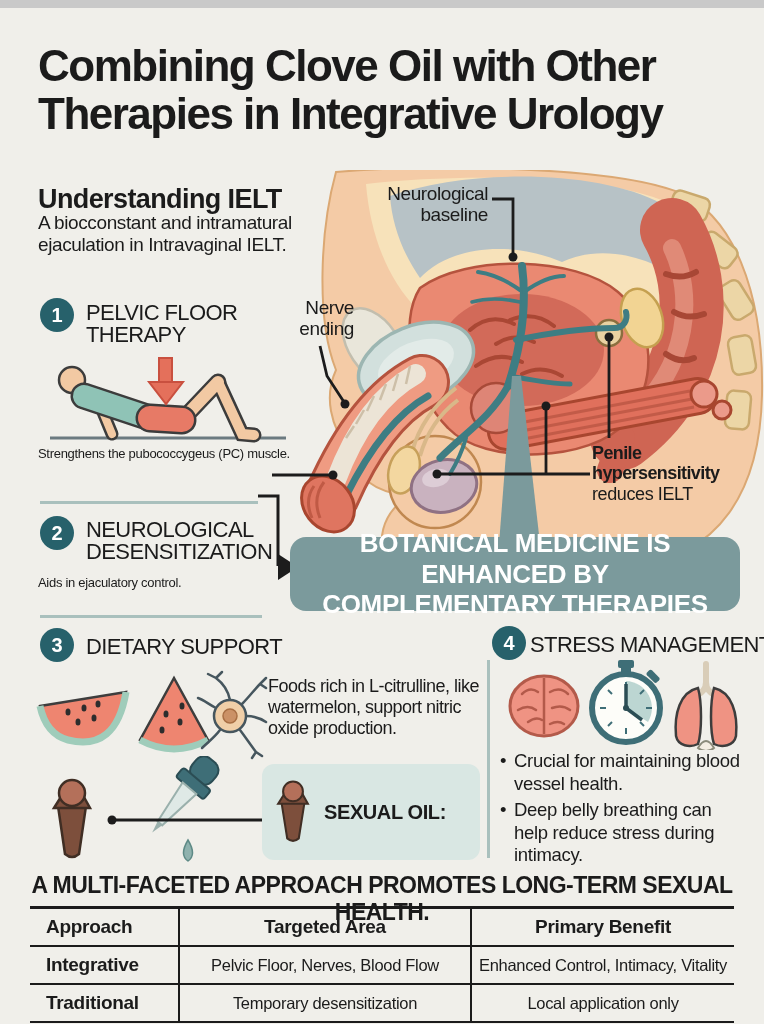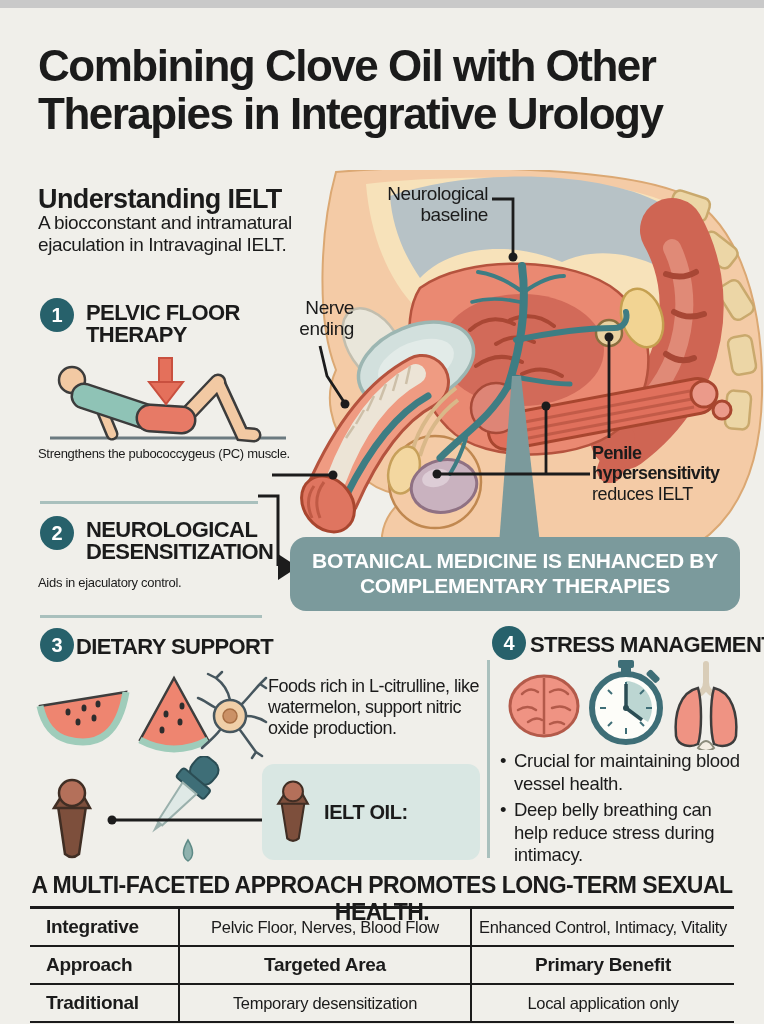--- a/index.html
+++ b/index.html
@@ -11,28 +11,28 @@
   body{background:#c9c9c9;font-family:"Liberation Sans",sans-serif;}
   .page{position:relative;width:764px;height:1024px;background:var(--background);
     color:var(--ink);overflow:hidden;margin:8px auto;}
   .abs{position:absolute;}
   .title{left:38px;top:34px;width:706px;font-size:44px;font-weight:bold;
     letter-spacing:-1.5px;line-height:1.08;}
   .intro-h{left:38px;top:176px;width:300px;font-size:27px;font-weight:bold;letter-spacing:-0.6px;}
   .intro-p{left:38px;top:204px;width:292px;font-size:19px;line-height:1.16;letter-spacing:-0.4px;}
   .badge{width:34px;height:34px;border-radius:50%;background:var(--badge);color:#fff;
     font-weight:bold;font-size:20px;display:flex;align-items:center;justify-content:center;}
-  .step-title{font-weight:bold;font-size:22px;line-height:1.0;letter-spacing:-0.6px;}
+  .step-title{font-weight:normal;font-size:22px;line-height:1.0;letter-spacing:-0.6px;}
   .note{font-size:13px;line-height:1.18;letter-spacing:-0.3px;}
   .hline{height:2.5px;background:var(--divider);}
   .vline{width:2.5px;background:var(--divider);}
   .diagram-label{font-size:19px;line-height:1.1;letter-spacing:-0.4px;}
   .callout{left:290px;top:529px;width:450px;height:74px;background:var(--callout-bg);
     border-radius:16px;display:flex;align-items:center;justify-content:center;
-    text-align:center;color:var(--callout-text);font-weight:bold;font-size:21px;
+    text-align:center;color:var(--callout-text);font-weight:bold;font-size:26px;
     line-height:1.18;letter-spacing:-0.3px;padding:2px 20px;box-sizing:border-box;}
   .clove-box{left:262px;top:756px;width:218px;height:96px;background:var(--clove-box-bg);
     border-radius:12px;display:flex;align-items:center;gap:10px;padding:8px 10px;box-sizing:border-box;}
   .clove-box .h{font-weight:bold;font-size:20px;letter-spacing:-0.4px;}
   .clove-box .b{font-size:18.5px;line-height:1.12;letter-spacing:-0.4px;}
   .bullets{left:500px;top:742px;width:242px;font-size:18.5px;line-height:1.22;letter-spacing:-0.3px;}
   .bullets .li{padding-left:14px;position:relative;margin-bottom:4px;}
   .bullets .li:before{content:"\2022";position:absolute;left:0;}
   .banner{left:30px;top:864px;width:704px;text-align:center;font-weight:bold;
     font-size:23px;letter-spacing:-0.5px;}
@@ -213,21 +213,21 @@
 
   <div class="abs badge" style="left:40px;top:508px;">2</div>
   <div class="abs step-title" style="left:86px;top:511px;width:195px;">NEUROLOGICAL DESENSITIZATION</div>
   <div class="abs note" style="left:38px;top:567px;width:262px;">Aids in ejaculatory control.</div>
 
   <div class="abs hline" style="left:40px;top:607px;width:222px;"></div>
 
   <div class="abs callout">BOTANICAL MEDICINE IS ENHANCED BY COMPLEMENTARY THERAPIES</div>
 
   <div class="abs badge" style="left:40px;top:620px;">3</div>
-  <div class="abs step-title" style="left:76px;top:628px;width:220px;white-space:nowrap;">DIETARY SUPPORT</div>
+  <div class="abs step-title" style="left:86px;top:628px;width:220px;white-space:nowrap;">DIETARY SUPPORT</div>
 
   <svg class="abs" style="left:36px;top:658px;" width="232" height="96" viewBox="0 0 232 96">
     <g>
       <path d="M4,40 L90,26 Q80,86 32,74 Q10,68 4,40 Z" fill="#ee8570" stroke="#3d3d3d" stroke-width="2.5"></path>
       <path d="M90,26 Q80,86 32,74 Q10,68 4,40" fill="none" stroke="#9fccba" stroke-width="7"></path>
       <g fill="#2d2d2d">
           <ellipse cx="32" cy="46" rx="2.5" ry="3.5"></ellipse>
           <ellipse cx="48" cy="42" rx="2.5" ry="3.5"></ellipse>
         <ellipse cx="62" cy="38" rx="2.5" ry="3.5"></ellipse>
           <ellipse cx="42" cy="56" rx="2.5" ry="3.5"></ellipse>
@@ -277,21 +277,21 @@
     <line x1="72" y1="64" x2="224" y2="64" stroke="#1c1c1c" stroke-width="2.8"></line>
   </svg>
 
   <div class="abs clove-box">
     <svg width="42" height="66" viewBox="0 0 44 80">
       <path d="M8,28 L36,28 L29,72 Q22,78 15,72 Z" fill="#7d4f3c" stroke="#402e24" stroke-width="2.5"></path>
       <polygon points="4,30 14,14 22,22 30,12 40,30" fill="#7d4f3c" stroke="#402e24" stroke-width="2.5"></polygon>
       <circle cx="22" cy="15" r="12" fill="#b4705a" stroke="#402e24" stroke-width="2.5"></circle>
     </svg>
     <div>
-      <div class="h">IELT OIL:</div>
+      <div class="h">SEXUAL OIL:</div>
     </div>
   </div>
 
   <div class="abs vline" style="left:487px;top:652px;height:198px;"></div>
 
   <div class="abs badge" style="left:492px;top:618px;">4</div>
   <div class="abs step-title" style="left:530px;top:626px;width:215px;white-space:nowrap;">STRESS MANAGEMENT</div>
 
   <svg class="abs" style="left:506px;top:650px;" width="234" height="92" viewBox="0 0 234 92">
     <g transform="translate(2,8)">
@@ -335,29 +335,29 @@
   </svg>
 
   <div class="abs bullets">
     <div class="li">Crucial for maintaining blood vessel health.</div>
     <div class="li">Deep belly breathing can help reduce stress during intimacy.</div>
   </div>
 
   <div class="abs banner">A MULTI-FACETED APPROACH PROMOTES LONG-TERM SEXUAL HEALTH.</div>
 
   <div class="abs table">
+    <div class="trow head">
+      <div class="tcell c0 hd">Approach</div>
+      <div class="tcell hd v">Targeted Area</div>
+      <div class="tcell hd v">Primary Benefit</div>
+    </div>
     <div class="trow r1">
       <div class="tcell c0">Integrative</div>
       <div class="tcell v">Pelvic Floor, Nerves, Blood Flow</div>
       <div class="tcell v">Enhanced Control, Intimacy, Vitality</div>
-    </div>
-    <div class="trow head">
-      <div class="tcell c0 hd">Approach</div>
-      <div class="tcell hd v">Targeted Area</div>
-      <div class="tcell hd v">Primary Benefit</div>
     </div>
     <div class="trow">
       <div class="tcell c0">Traditional</div>
       <div class="tcell v">Temporary desensitization</div>
       <div class="tcell v">Local application only</div>
     </div>
   </div>
 
 </div>
 

